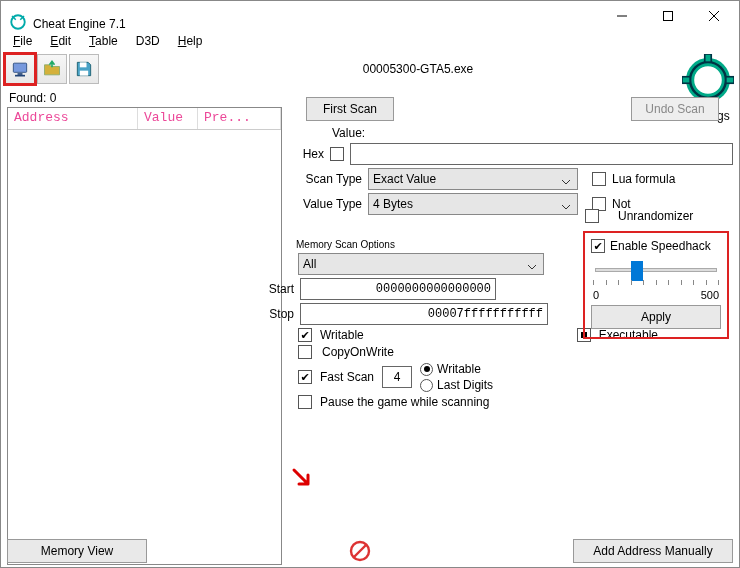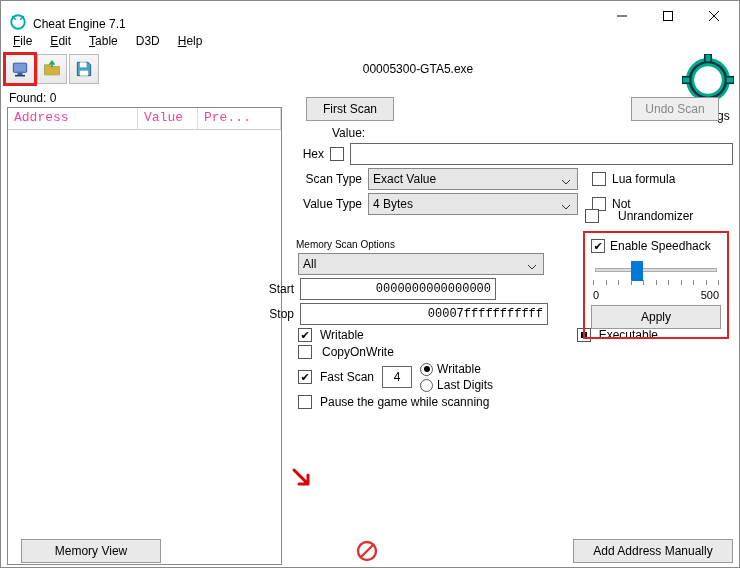--- a/index.html
+++ b/index.html
@@ -62,21 +62,21 @@
   .speedhack-top { position:absolute; right:12px; top:122px; width:142px; display:flex; align-items:center; gap:19px;}
   .slider { position:relative; height:24px; margin:6px 0;}
   .slider .track { position:absolute; top:9px; left:4px; right:4px; height:4px; background:#ddd; border:1px solid #aaa;}
   .slider .thumb { position:absolute; top:2px; left:40px; width:12px; height:20px; background:#0078d7; }
   .slider .ticks { position:absolute; bottom:-2px; left:2px; right:2px; display:flex; justify-content:space-between;}
   .slider .ticks span { width:1px; height:5px; background:#888; display:block;}
   .sliderlabels { display:flex; justify-content:space-between; font-size:11px; padding:0 2px;}
   
   .arrowcorner { position:absolute; left:290px; top:380px; }
   
-  .bottombar { position:absolute; left:20px; bottom:4px; right:6px; display:flex; align-items:center;}
+  .bottombar { position:absolute; left:6px; bottom:4px; right:6px; display:flex; align-items:center;}
   .bottombar .btn { min-width:140px; }
   .bottombar .spacer{flex:1;}
   .forbidden { width:24px; height:24px; }
   
   .caret svg{width:10px;height:10px;}
 </style>
 </head>
 <body>
 
 <div class="window">

